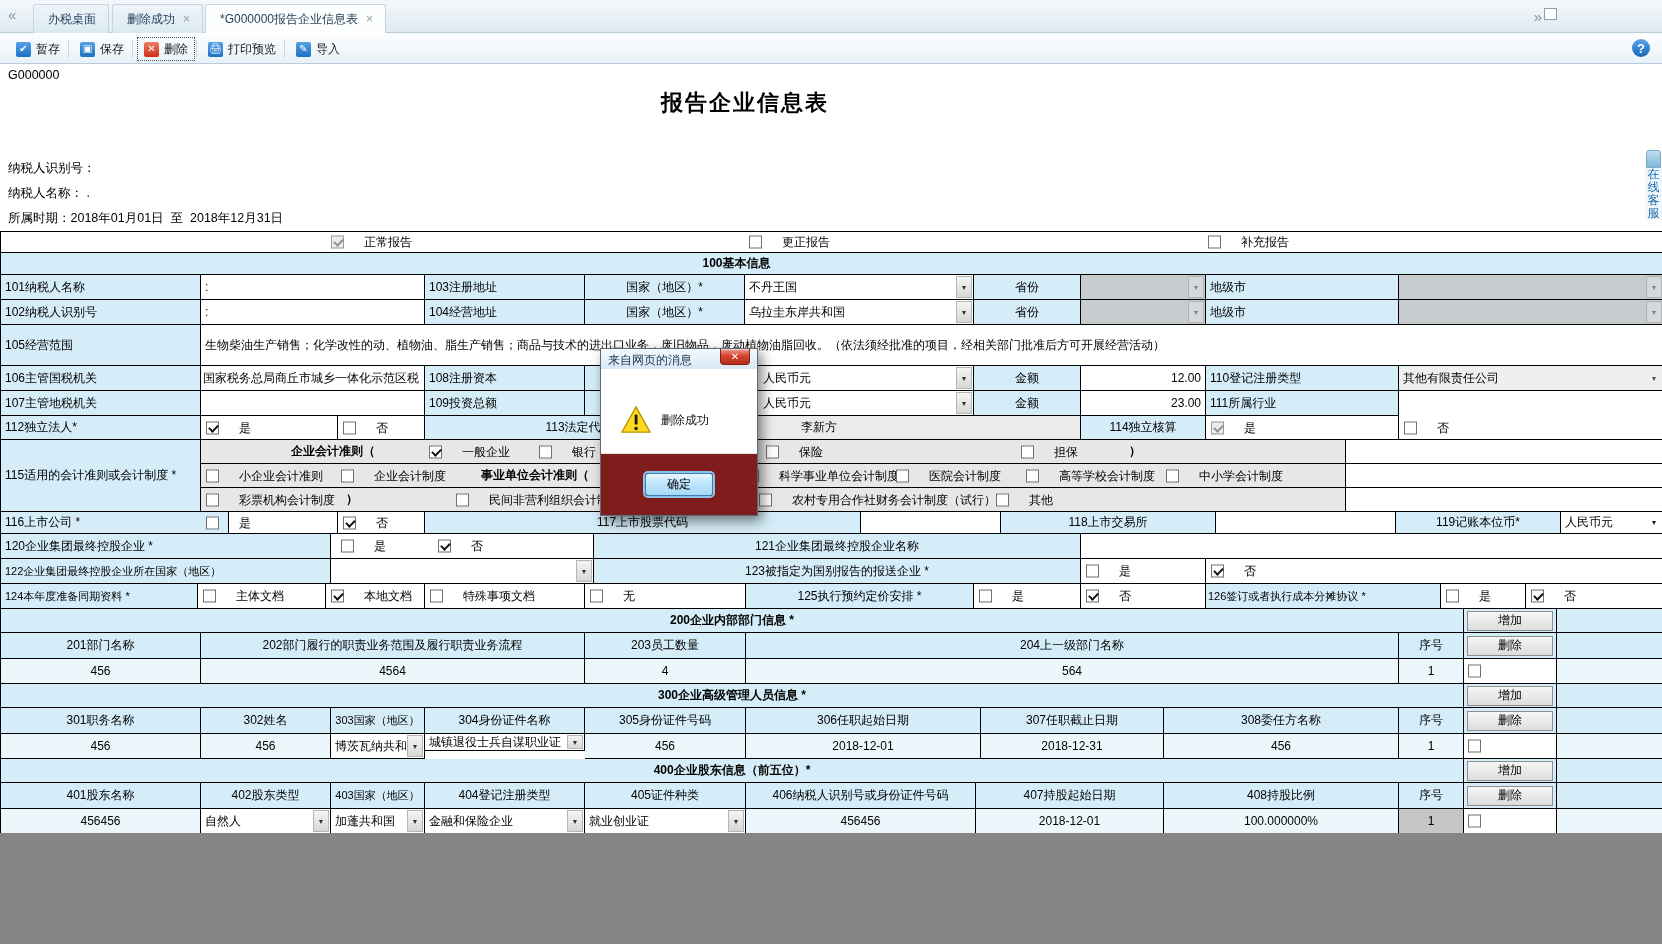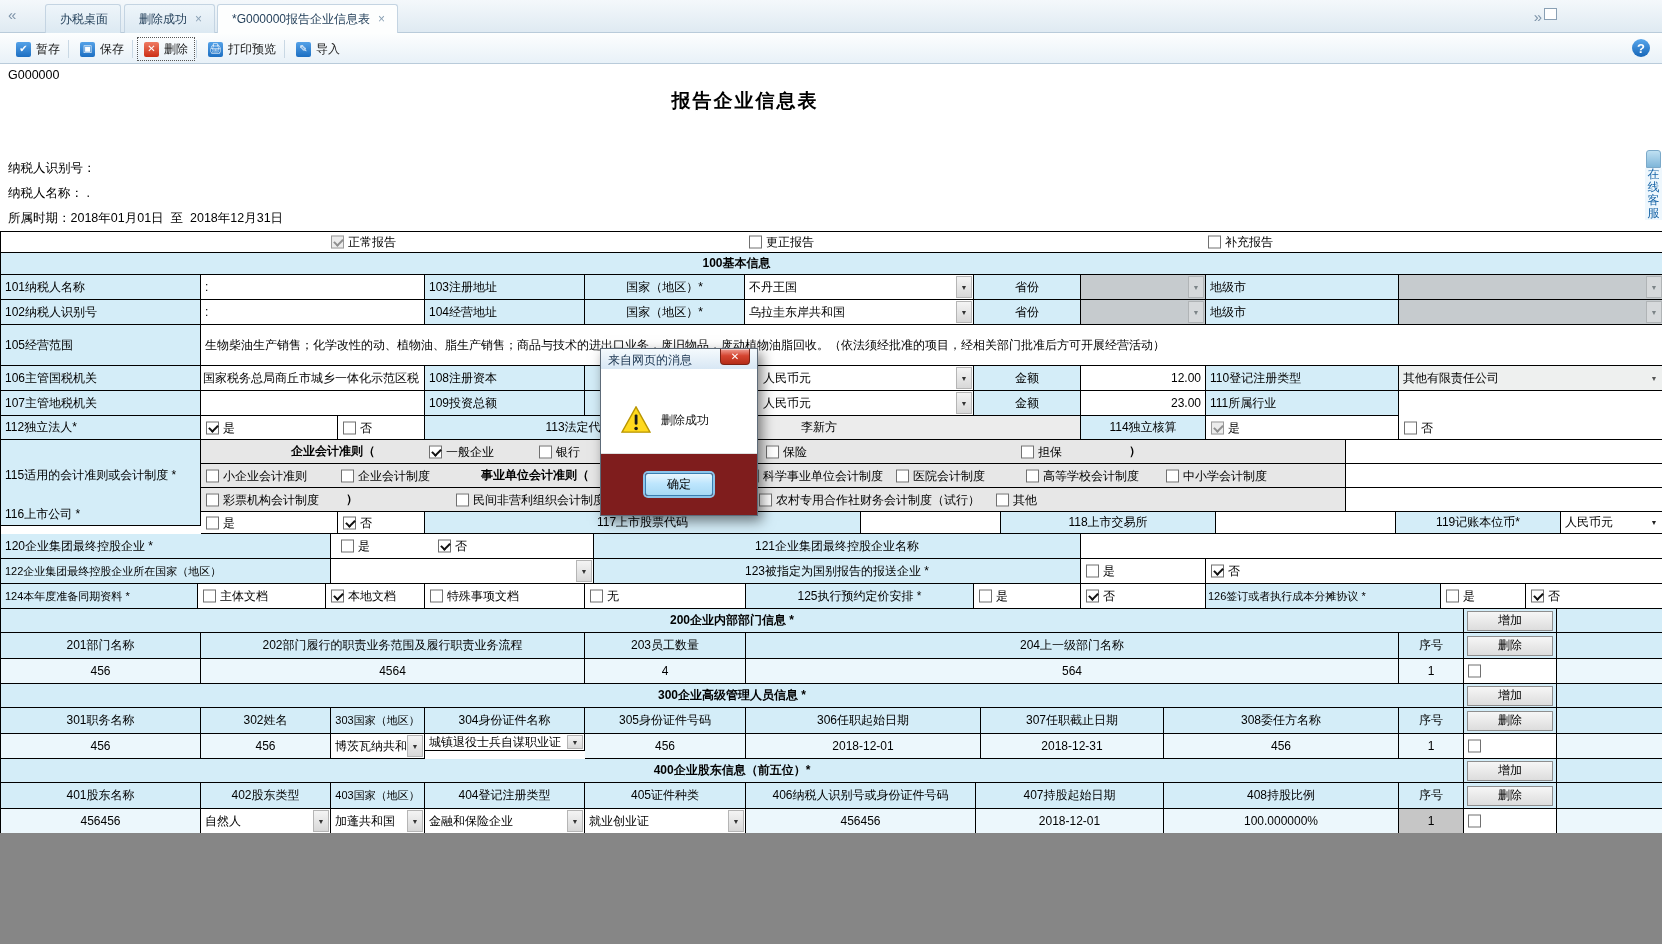--- a/index.html
+++ b/index.html
@@ -5,21 +5,21 @@
   * { margin:0; padding:0; box-sizing:border-box; }
   html,body { width:1662px; height:944px; overflow:hidden; }
   body { font-family:"Liberation Sans","DejaVu Sans",sans-serif; font-size:12px; color:#000; background:#fff; position:relative; }
 
   
   .tabbar { position:absolute; left:0; top:0; width:1662px; height:33px;
     background:linear-gradient(#f4f8fb,#dfeaf2); border-bottom:1px solid #b9cbda; }
   .tab-collapse { position:absolute; left:8px; top:6px; color:#7d93a8; font-size:15px; cursor:pointer; }
   .tab { position:absolute; top:4px; height:29px; padding:6px 12px 0 14px; color:#26425c;
     border:1px solid #c4d4e2; border-bottom:none; border-radius:3px 3px 0 0;
-    background:linear-gradient(#eef5fa,#dce9f2); white-space:nowrap; cursor:pointer;margin-left:12px; }
+    background:linear-gradient(#eef5fa,#dce9f2); white-space:nowrap; cursor:pointer; }
   .tab.active { background:#fdfefe; }
   .tab .x { color:#8aa0b4; margin-left:8px; font-size:12px; }
   .tab-overflow { position:absolute; right:120px; top:8px; color:#7d93a8; font-size:15px; cursor:pointer; }
   .win-box { position:absolute; right:105px; top:8px; width:13px; height:12px; border:1px solid #8aa0b4; background:#fff; cursor:pointer; }
 
   
   .toolbar { position:absolute; left:0; top:33px; width:1662px; height:31px;
     background:linear-gradient(#fdfefe,#e8f1f8); border-bottom:1px solid #b9cbda; }
   .tbtn { position:absolute; top:5px; height:22px; display:flex; align-items:center; gap:5px;
     padding:0 6px; cursor:pointer; color:#1a1a1a; }
@@ -29,21 +29,21 @@
   .ticon.blue { background:linear-gradient(#55a2e8,#1d6fc2); }
   .ticon.red  { background:linear-gradient(#ef7a62,#cc2f16); }
   .tsep { position:absolute; top:7px; width:1px; height:18px; background:#c9d8e4; }
   .help-btn { position:absolute; right:12px; top:6px; width:18px; height:18px; border-radius:50%;
     background:linear-gradient(#59a7ec,#1565b8); color:#fff; font-weight:bold; font-size:13px;
     display:flex; align-items:center; justify-content:center; cursor:pointer; }
 
   
   .hdr-text { position:absolute; left:8px; white-space:pre; font-size:12.5px; }
   .form-title { position:absolute; left:0; top:88px; width:1490px; text-align:center;
-    font-size:19px; font-weight:bold; letter-spacing:2px; }
+    font-size:22px; font-weight:bold; letter-spacing:2px; }
 
   
   .svc { position:absolute; right:0; top:150px; width:17px; text-align:center; cursor:pointer; }
   .svc .face { width:15px; height:18px; background:linear-gradient(#bfe0f2,#7fb6d9); border:1px solid #7ba9c9; border-radius:3px 3px 0 0; margin:0 auto; }
   .svc .vtext { color:#1a66a8; font-size:12px; line-height:13px; word-break:break-all; background:#eef7fd; }
 
   
   .tbl { position:absolute; left:0; top:231px; width:1662px; height:602px;
     border-top:1px solid #000; border-left:1px solid #000; background:#fff; }
   .c { position:absolute; border-right:1px solid #000; border-bottom:1px solid #000;
@@ -51,21 +51,21 @@
   .c.noR { border-right:none; }
   .lb { background:#d4edf8; }       
   .db { background:#ecf7fc; }       
   .gy { background:#e7e7e7; }       
   .ct { justify-content:center; text-align:center; }
   .rt { justify-content:flex-end; }
   .bold { font-weight:bold; }
   .sm { font-size:11px; }
 
   
-  .cbg { display:inline-flex; align-items:center; gap:4px; position:absolute; top:50%;
+  .cbg { display:inline-flex; align-items:center; gap:20px; position:absolute; top:50%;
     transform:translateY(-50%); cursor:pointer; }
   .cb { width:13px; height:13px; background:#fff; border:1px solid #707070; position:relative; flex:none; }
   .cb.ck::after { content:""; position:absolute; left:2px; top:2px; width:7px; height:4px;
     border-left:2px solid #111; border-bottom:2px solid #111; transform:rotate(-45deg); }
   .cb.dis { background:#ececec; border-color:#9a9a9a; }
   .cb.dis.ck::after { border-color:#8f8f8f; }
 
   
   .dd { position:absolute; inset:0; background:#fff; display:flex; align-items:center;
     padding:0 20px 0 4px; cursor:pointer; overflow:hidden; white-space:nowrap; }
@@ -425,21 +425,21 @@
         <span class="cb"></span>
         <span>农村专用合作社财务会计制度（试行）</span>
       </span>
     <span class="cbg" style="left:795px">
         <span class="cb"></span>
         <span>其他</span>
       </span>
   </div>
   <div class="c noR" style="left:1345px;top:256px;width:317px;height:24px"></div>
 
-  <div class="c lb" style="left:0;top:272px;width:200px;height:22px">
+  <div class="c lb" style="left:0;top:280px;width:228px;height:22px">
       <span>116上市公司 *</span>
     </div>
   <div class="c" style="left:200px;top:280px;width:137px;height:22px">
     <span class="cbg" style="left:5px">
         <span class="cb"></span>
         <span>是</span>
       </span>
   </div>
   <div class="c" style="left:337px;top:280px;width:87px;height:22px">
     <span class="cbg" style="left:5px">

